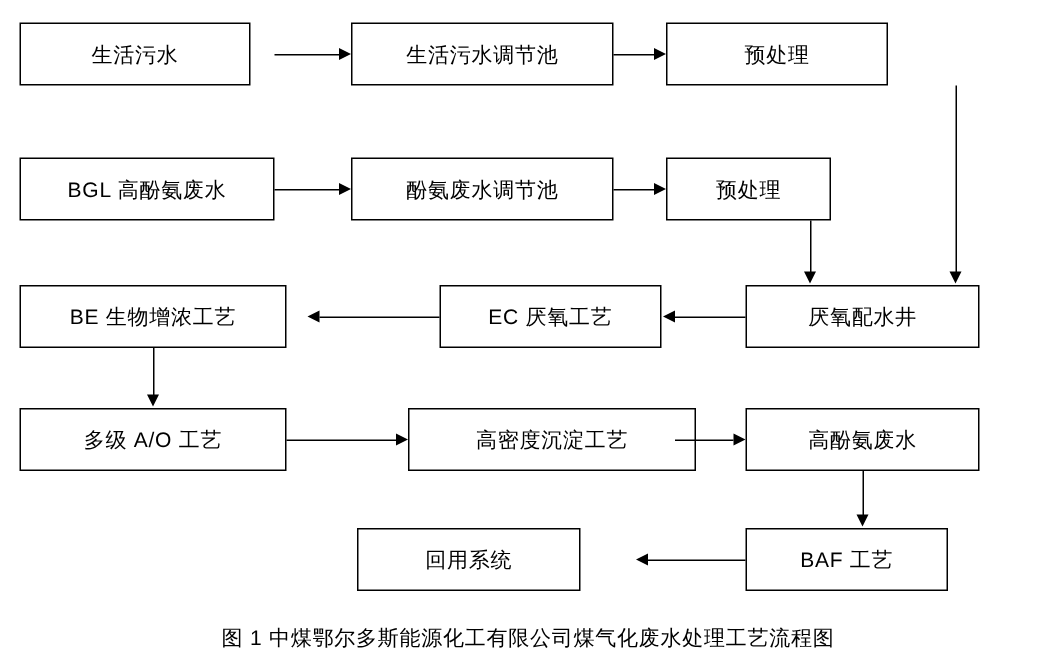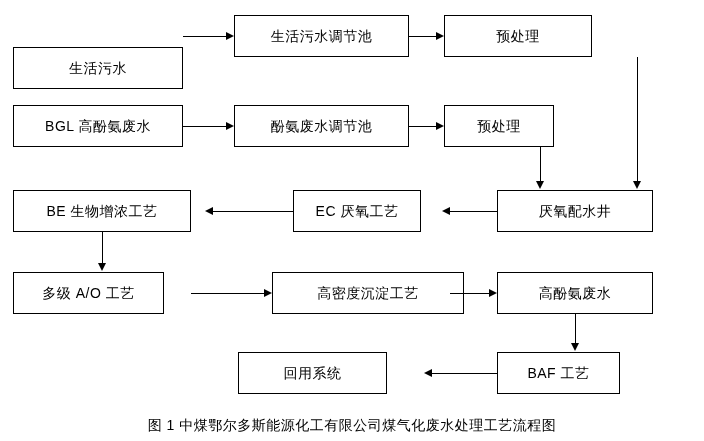--- a/index.html
+++ b/index.html
@@ -65,21 +65,21 @@
     text-align: center;
     font-size: 14px;
     letter-spacing: 0.5px;
   }
 </style>
 </head>
 <body>
 
 <div id="canvas">
 
-  <div class="node" style="left:13px; top:15px; width:170px; height:42px;margin-top:32px;">
+  <div class="node" style="left:13px; top:15px; width:154px; height:42px;">
     <span>生活污水</span>
   </div>
 
   <div class="node" style="left:234px; top:15px; width:175px; height:42px;">
     <span>生活污水调节池</span>
   </div>
 
   <div class="node" style="left:444px; top:15px; width:148px; height:42px;">
     <span>预处理</span>
   </div>
@@ -105,41 +105,41 @@
   <div class="line h" style="left:183px; top:126px; width:44px;"></div>
   <div class="arrow right" style="left:226px; top:122px;"></div>
 
   <div class="line h" style="left:409px; top:126px; width:28px;"></div>
   <div class="arrow right" style="left:436px; top:122px;"></div>
 
   <div class="node" style="left:13px; top:190px; width:178px; height:42px;">
     <span>BE 生物增浓工艺</span>
   </div>
 
-  <div class="node" style="left:293px; top:190px; width:128px; height:42px;">
+  <div class="node" style="left:293px; top:190px; width:148px; height:42px;">
     <span>EC 厌氧工艺</span>
   </div>
 
   <div class="node" style="left:497px; top:190px; width:156px; height:42px;">
     <span>厌氧配水井</span>
   </div>
 
   <div class="line v" style="left:637px; top:57px; height:125px;"></div>
   <div class="arrow down" style="left:633px; top:181px;"></div>
 
   <div class="line v" style="left:540px; top:147px; height:35px;"></div>
   <div class="arrow down" style="left:536px; top:181px;"></div>
 
   <div class="line h" style="left:450px; top:211px; width:47px;"></div>
   <div class="arrow left" style="left:442px; top:207px;"></div>
 
   <div class="line h" style="left:213px; top:211px; width:80px;"></div>
   <div class="arrow left" style="left:205px; top:207px;"></div>
 
-  <div class="node" style="left:13px; top:272px; width:151px; height:42px;">
+  <div class="node" style="left:13px; top:272px; width:178px; height:42px;">
     <span>多级 A/O 工艺</span>
   </div>
 
   <div class="node" style="left:272px; top:272px; width:192px; height:42px;">
     <span>高密度沉淀工艺</span>
   </div>
 
   <div class="node" style="left:497px; top:272px; width:156px; height:42px;">
     <span>高酚氨废水</span>
   </div>
@@ -150,21 +150,21 @@
   <div class="line h" style="left:191px; top:293px; width:73px;"></div>
   <div class="arrow right" style="left:264px; top:289px;"></div>
 
   <div class="line h" style="left:450px; top:293px; width:39px;"></div>
   <div class="arrow right" style="left:489px; top:289px;"></div>
 
   <div class="node" style="left:238px; top:352px; width:149px; height:42px;">
     <span>回用系统</span>
   </div>
 
-  <div class="node" style="left:497px; top:352px; width:123px; height:42px;">
+  <div class="node" style="left:497px; top:352px; width:135px; height:42px;">
     <span>BAF 工艺</span>
   </div>
 
   <div class="line v" style="left:575px; top:314px; height:30px;"></div>
   <div class="arrow down" style="left:571px; top:343px;"></div>
 
   <div class="line h" style="left:432px; top:373px; width:65px;"></div>
   <div class="arrow left" style="left:424px; top:369px;"></div>
 
   <div class="caption">图 1  中煤鄂尔多斯能源化工有限公司煤气化废水处理工艺流程图</div>

